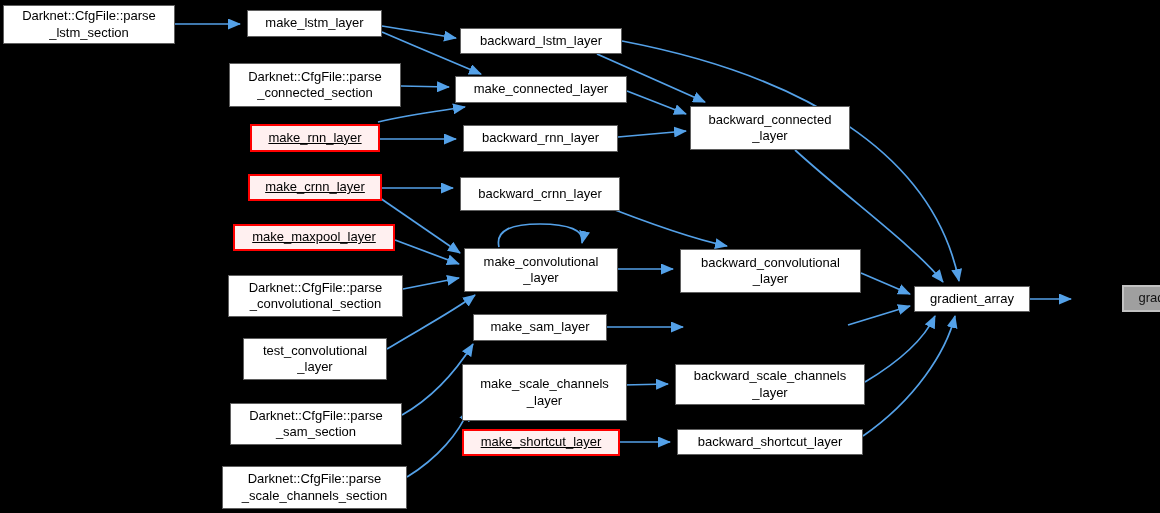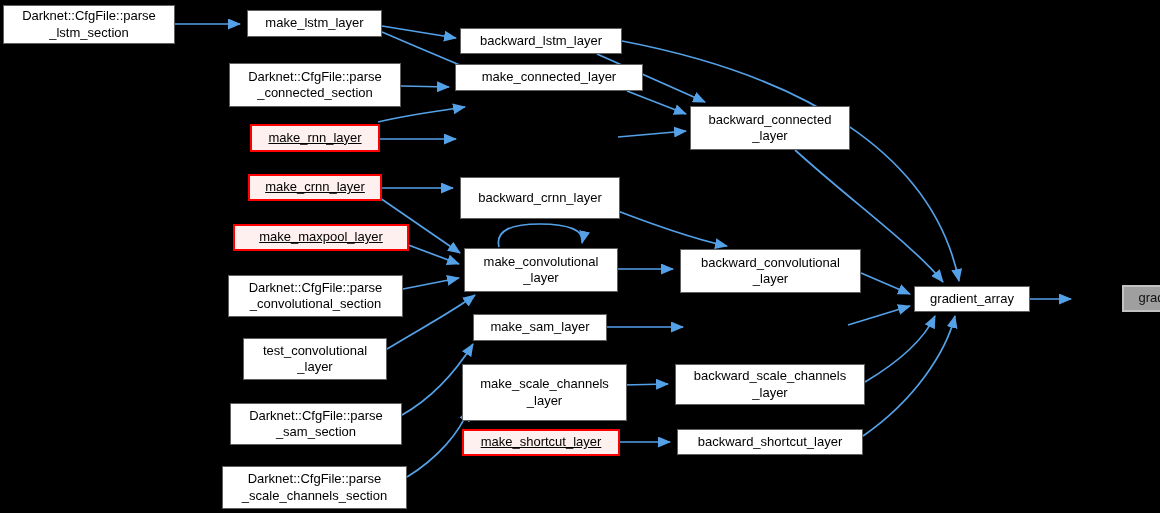--- a/index.html
+++ b/index.html
@@ -77,30 +77,31 @@
   <div class="node" style="left:3px;top:5px;width:172px;height:39px">Darknet::CfgFile::parse
 _lstm_section</div>
 
   <div class="node" style="left:460px;top:28px;width:162px;height:26px">backward_lstm_layer</div>
 
   <div class="node" style="left:247px;top:10px;width:135px;height:27px">make_lstm_layer</div>
 
   <div class="node" style="left:229px;top:63px;width:172px;height:44px">Darknet::CfgFile::parse
 _connected_section</div>
 
-  <div class="node" style="left:455px;top:64px;width:188px;height:27px">make_connected_layer</div>
+  <div class="node" style="left:455px;top:76px;width:172px;height:27px">make_connected_layer</div>
 
   <div class="node red" style="left:250px;top:124px;width:130px;height:28px">make_rnn_layer</div>
 
+  <div class="node" style="left:463px;top:125px;width:155px;height:27px">backward_rnn_layer</div>
 
   <div class="node red" style="left:248px;top:174px;width:134px;height:27px">make_crnn_layer</div>
 
-  <div class="node" style="left:460px;top:177px;width:160px;height:42px">backward_crnn_layer</div>
+  <div class="node" style="left:460px;top:177px;width:160px;height:34px">backward_crnn_layer</div>
 
-  <div class="node red" style="left:233px;top:224px;width:176px;height:27px">make_maxpool_layer</div>
+  <div class="node red" style="left:233px;top:224px;width:162px;height:27px">make_maxpool_layer</div>
 
   <div class="node" style="left:464px;top:248px;width:154px;height:44px">make_convolutional
 _layer</div>
 
   <div class="node" style="left:228px;top:275px;width:175px;height:42px">Darknet::CfgFile::parse
 _convolutional_section</div>
 
   <div class="node" style="left:243px;top:338px;width:144px;height:42px">test_convolutional
 _layer</div>
 

